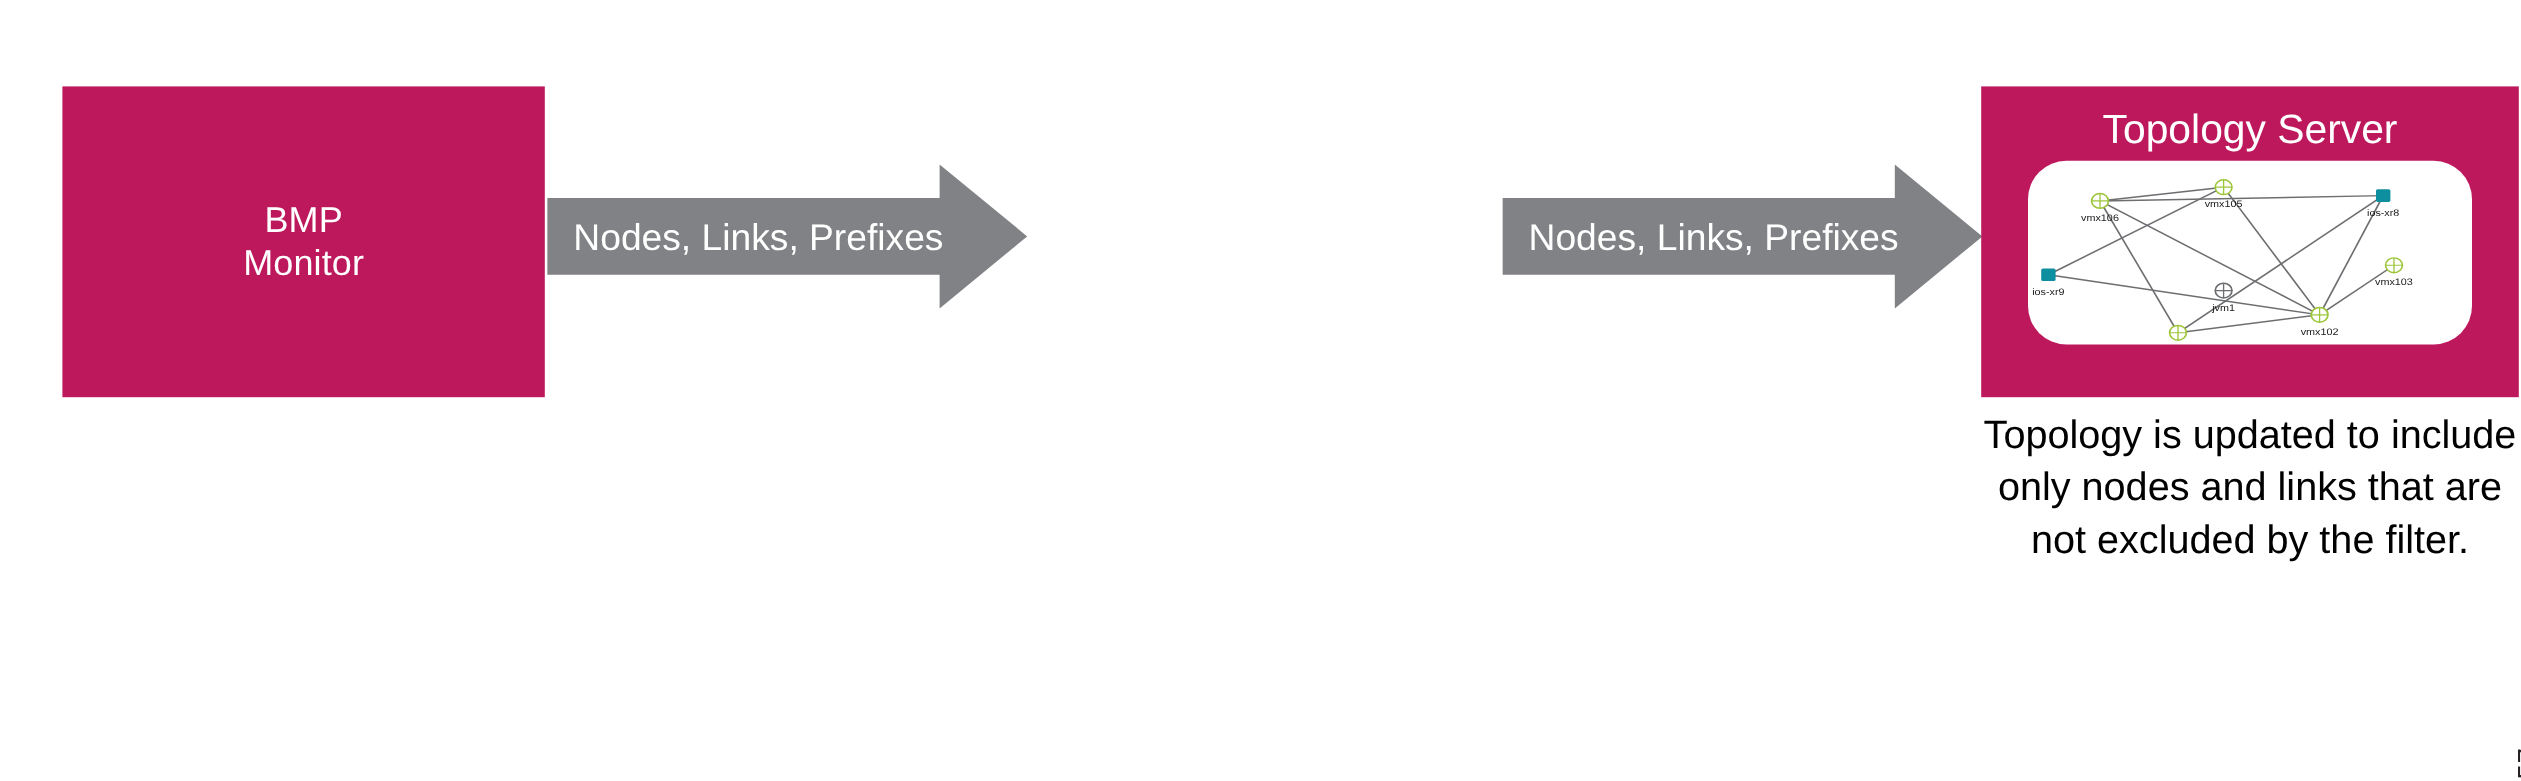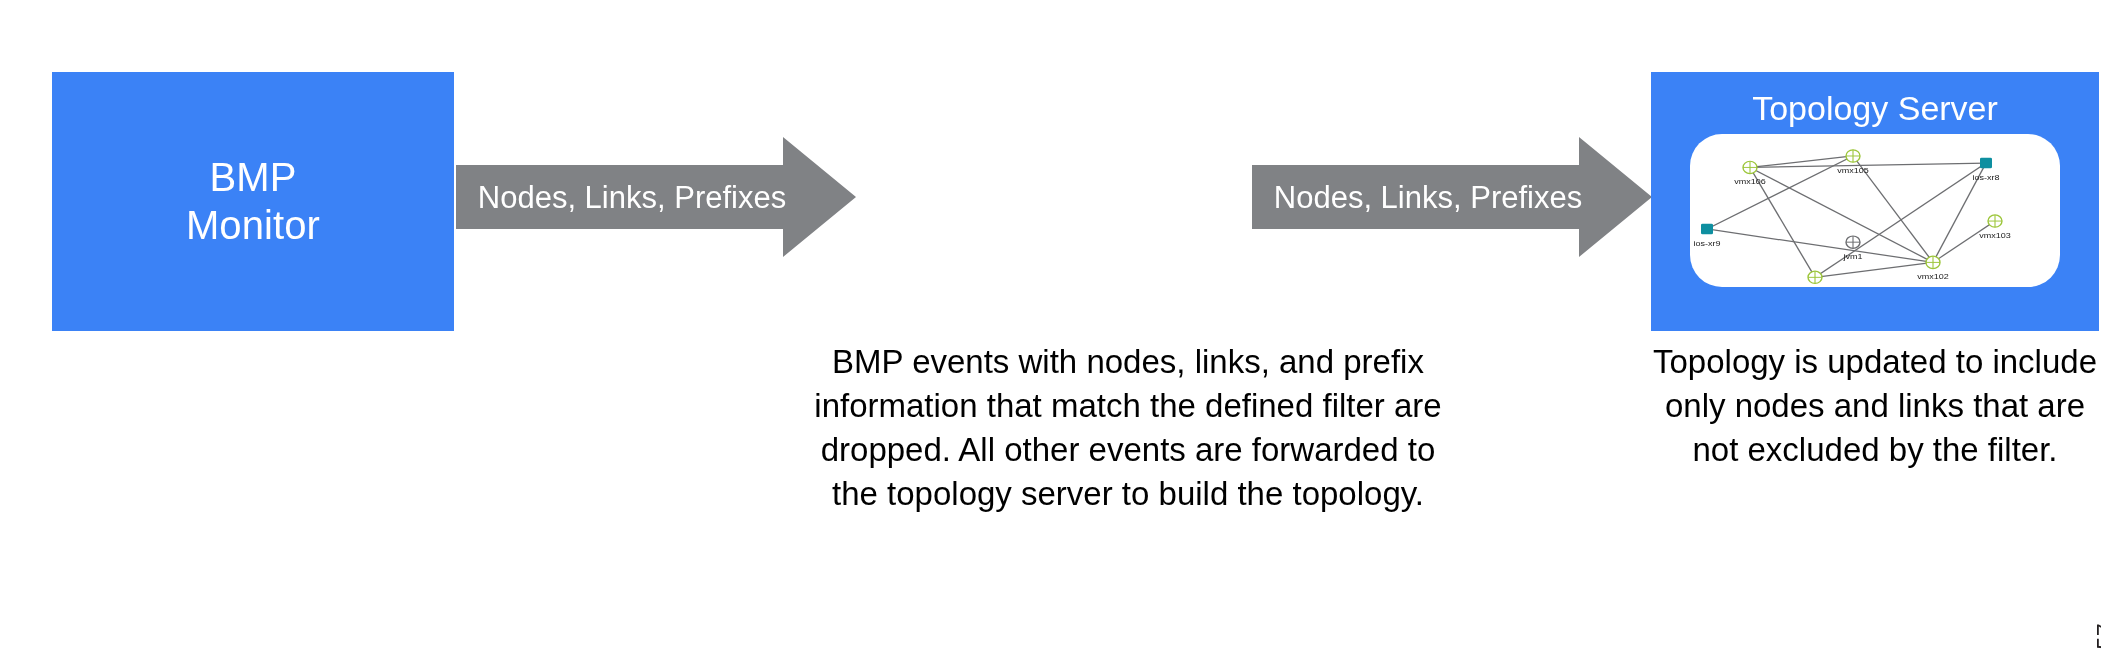--- a/index.html
+++ b/index.html
@@ -15,29 +15,29 @@
     position: relative;
     width: 2101px;
     height: 651px;
     background: #ffffff;
     overflow: hidden;
   }
 
   
   .green-box {
     position: absolute;
-    background: #3b82f6;
+    background: #be185d;
     box-sizing: border-box;
     display: flex;
     align-items: center;
     justify-content: center;
   }
   .green-box .box-label {
     color: #ffffff;
-    font-size: 40px;
+    font-size: 30px;
     line-height: 1.18;
     text-align: center;
     font-weight: 400;
     white-space: pre-line;
     letter-spacing: 0.1px;
   }
 
   #box-bmp      { left: 52px;   top: 72px;  width: 402px; height: 259px; }
   #box-filter   { left: 856px;  top: 72px;  width: 544px; height: 259px; }
   #box-topology { left: 1651px; top: 72px;  width: 448px; height: 259px;
@@ -197,18 +197,17 @@
               <circle cx="125" cy="163" r="7" fill="#ffffff" stroke="#9DC63B" stroke-width="1.4"></circle>
               <line x1="118" y1="163" x2="132" y2="163" stroke="#9DC63B" stroke-width="1.1"></line>
               <line x1="125" y1="156" x2="125" y2="170" stroke="#9DC63B" stroke-width="1.1"></line>
               <text x="125" y="182" text-anchor="middle" class="tnode-label">vmx104</text>
             </g>
           </g>
       </svg>
     </div>
   </div>
 
-  <div class="caption" id="caption-filter">BMP events with nodes, links, and prefix information that match the defined filter are dropped. All other events are forwarded to the topology server to build the topology.</div>
   <div class="caption" id="caption-topology">Topology is updated to include only nodes and links that are not excluded by the filter.</div>
 
   <div id="figure-id">g301257</div>
 
 </div>
 
 </body></html>

